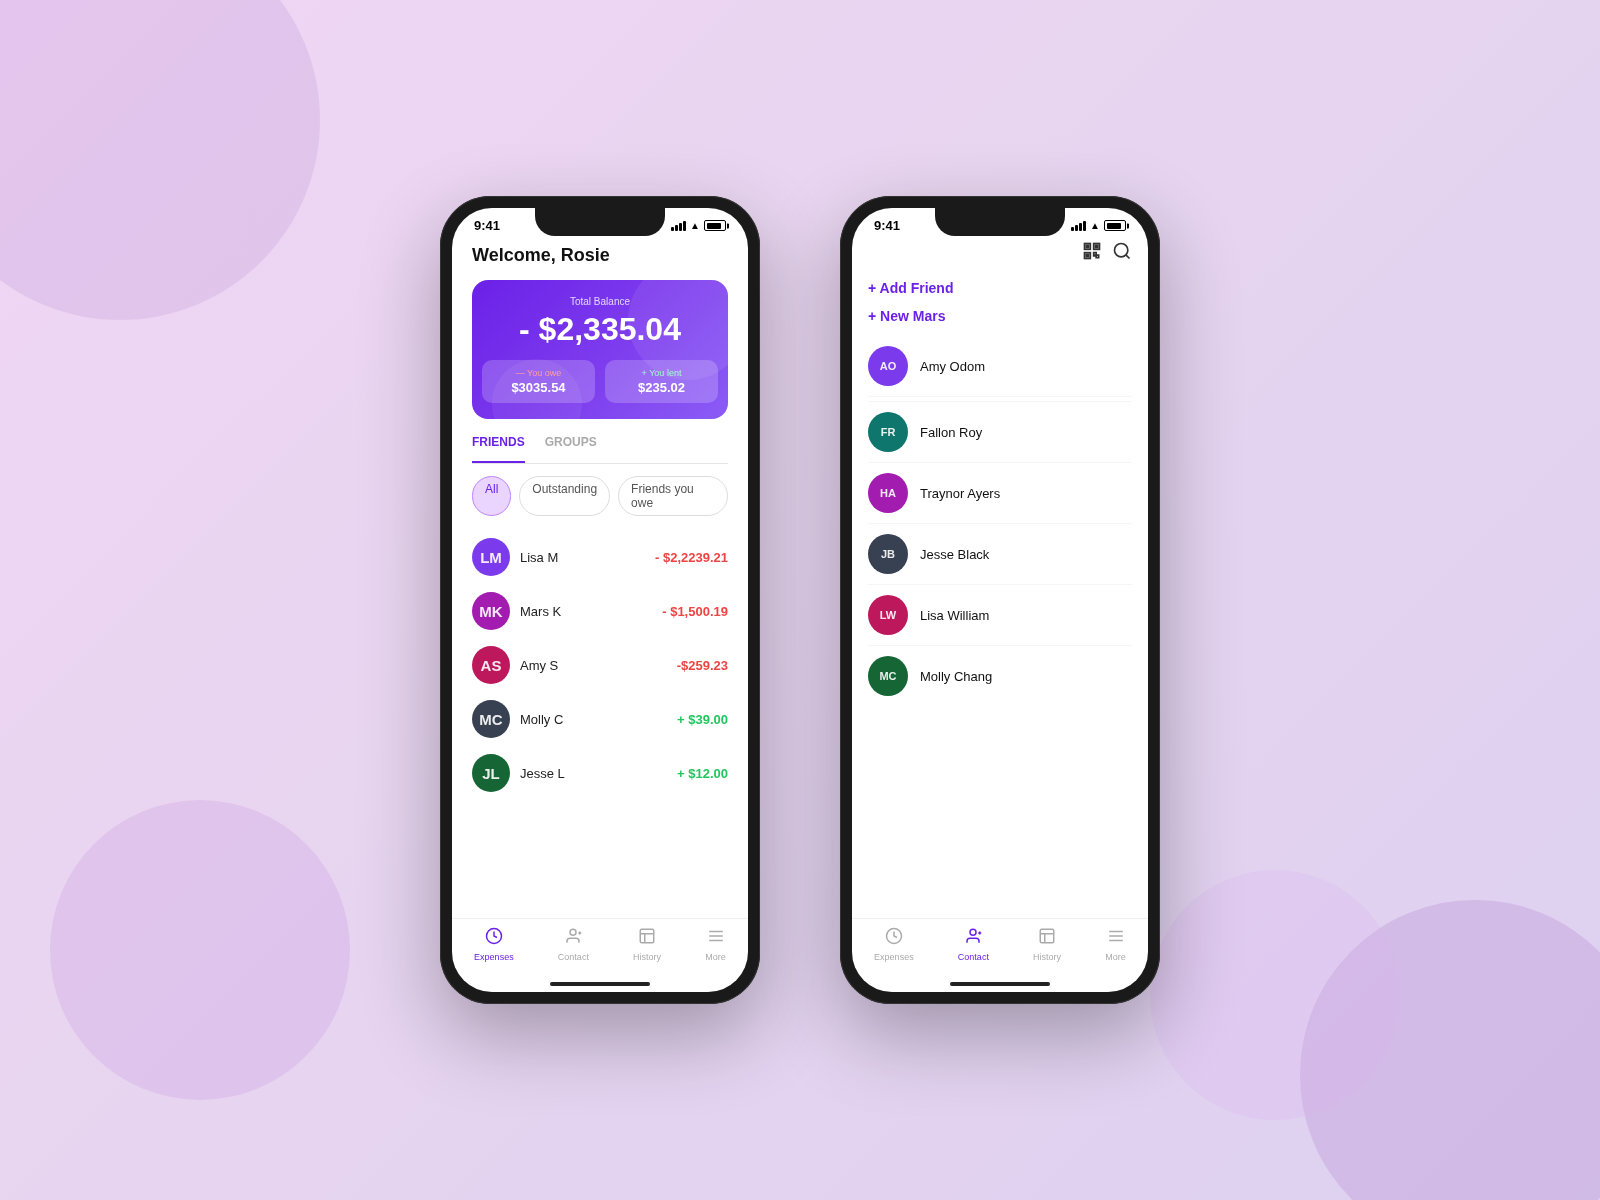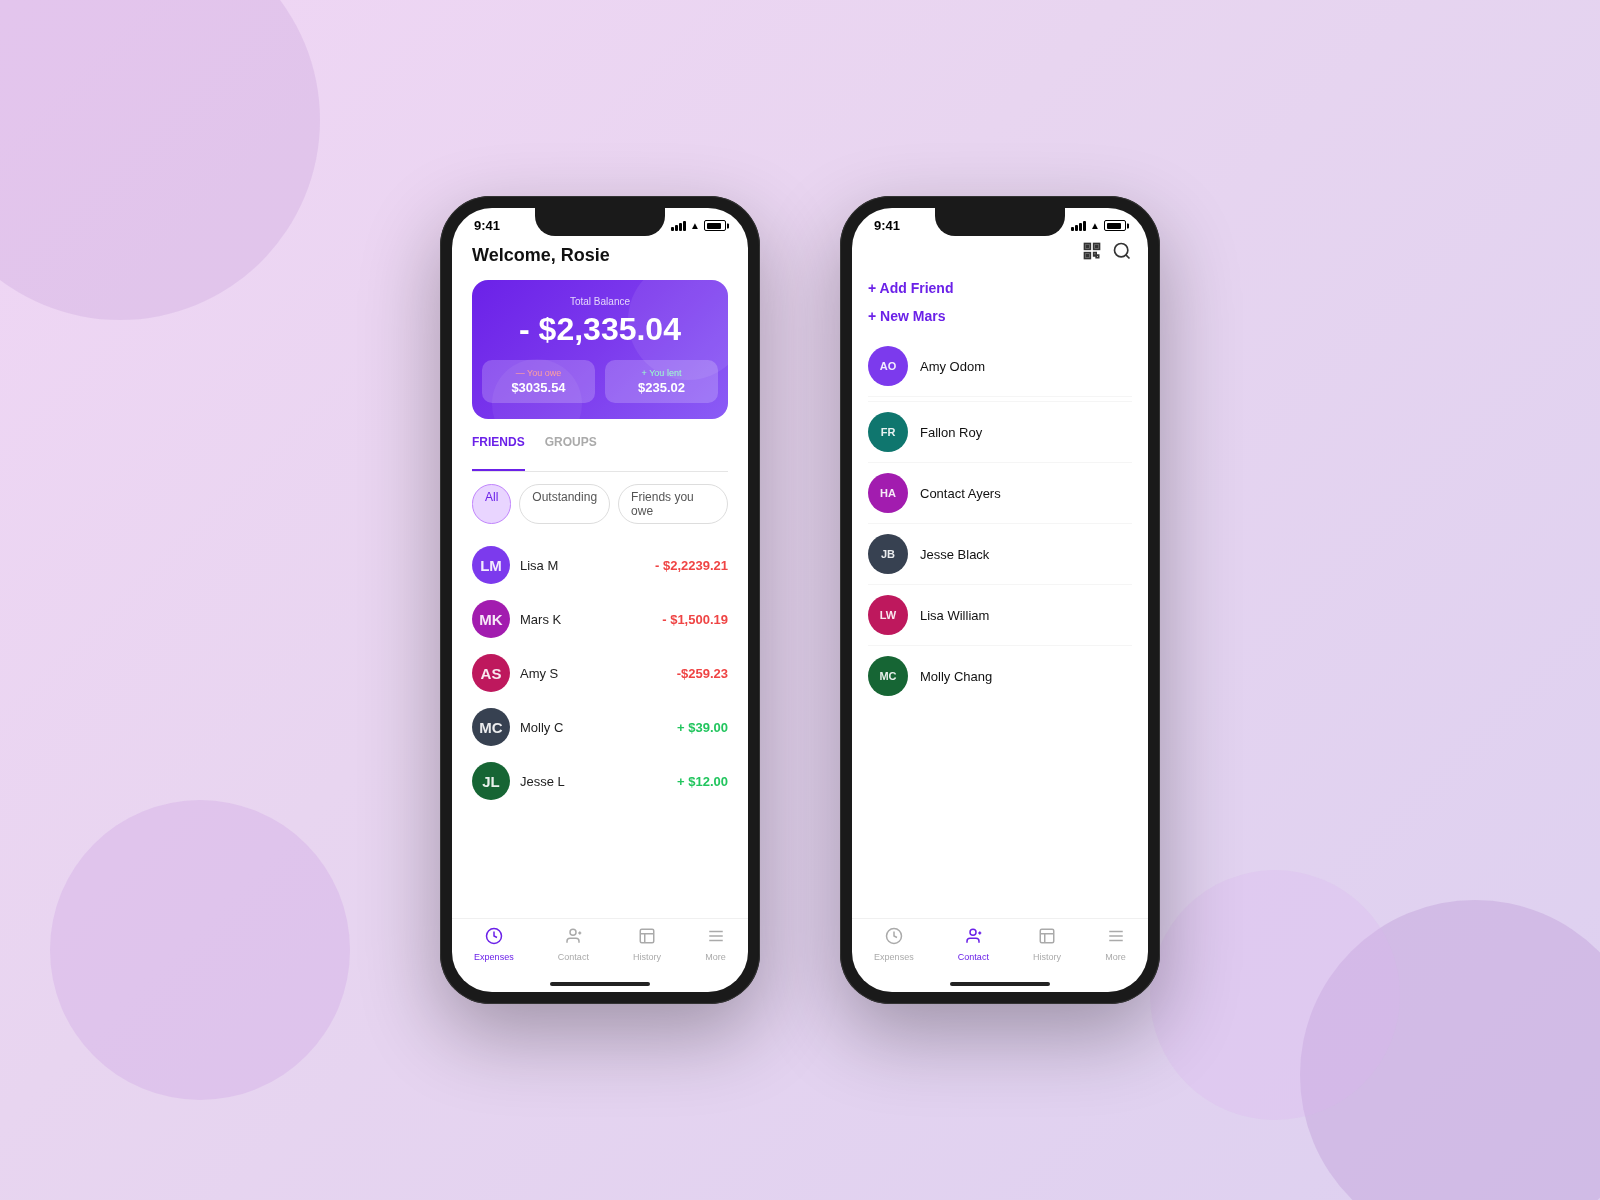--- a/index.html
+++ b/index.html
@@ -149,21 +149,21 @@
     
     .friends-tabs {
       display: flex;
       gap: 20px;
       margin-bottom: 12px;
       border-bottom: 1px solid #e5e5e5;
     }
     .ftab {
       font-size: 12px;
       font-weight: 600;
-      padding-bottom: 20px;
+      padding-bottom: 12px;
       color: #aaa;
       cursor: pointer;
       border-bottom: 2px solid transparent;
     }
     .ftab.active { color: #6b21e8; border-bottom-color: #6b21e8; }
 
     
     .filter-pills { display: flex; gap: 8px; margin-bottom: 14px; }
     .pill {
       padding: 5px 12px;
@@ -483,21 +483,21 @@
                 <div class="person-shape" style="font-size:11px">FR</div>
               </div>
               <span class="contact-name">Fallon Roy</span>
             </div>
             <div class="divider"></div>
 
             <div class="contact-item">
               <div class="contact-avatar av-brown">
                 <div class="person-shape" style="font-size:11px">HA</div>
               </div>
-              <span class="contact-name">Contact Ayers</span>
+              <span class="contact-name">Traynor Ayers</span>
             </div>
             <div class="divider"></div>
 
             <div class="contact-item">
               <div class="contact-avatar av-dark">
                 <div class="person-shape" style="font-size:11px">JB</div>
               </div>
               <span class="contact-name">Jesse Black</span>
             </div>
             <div class="divider"></div>

